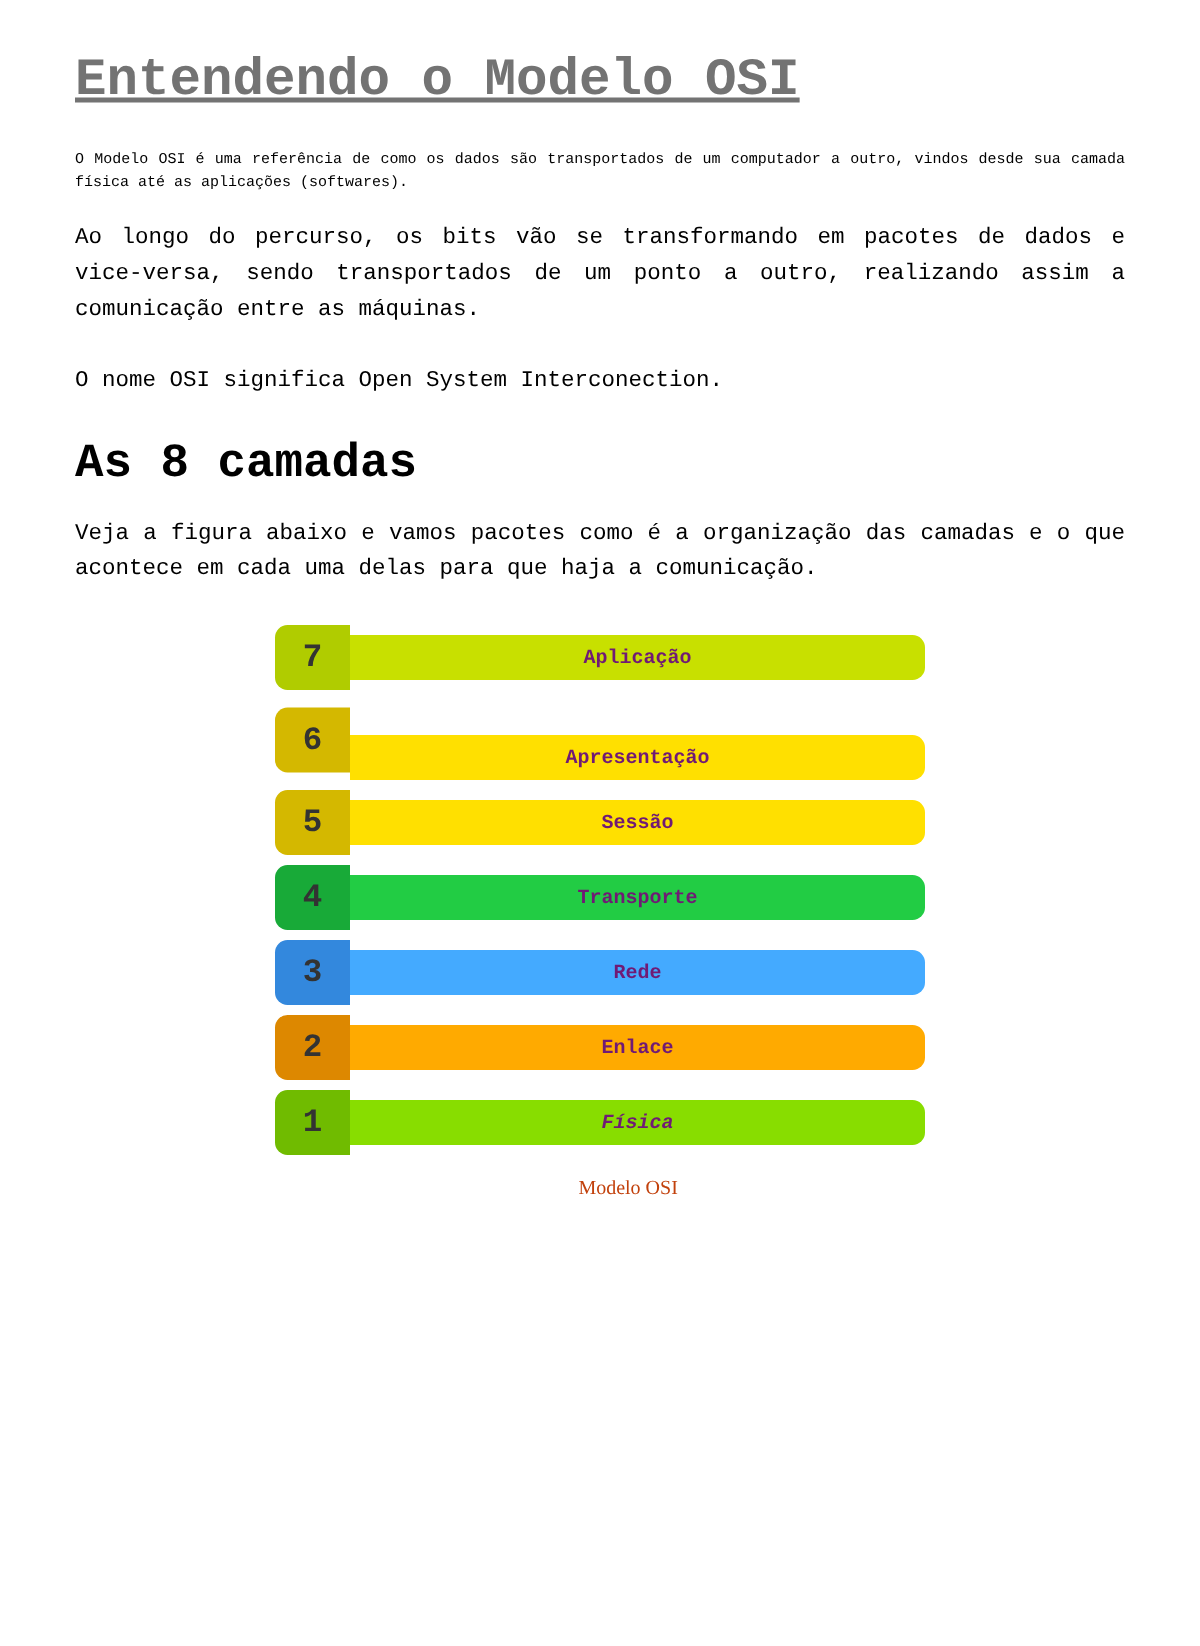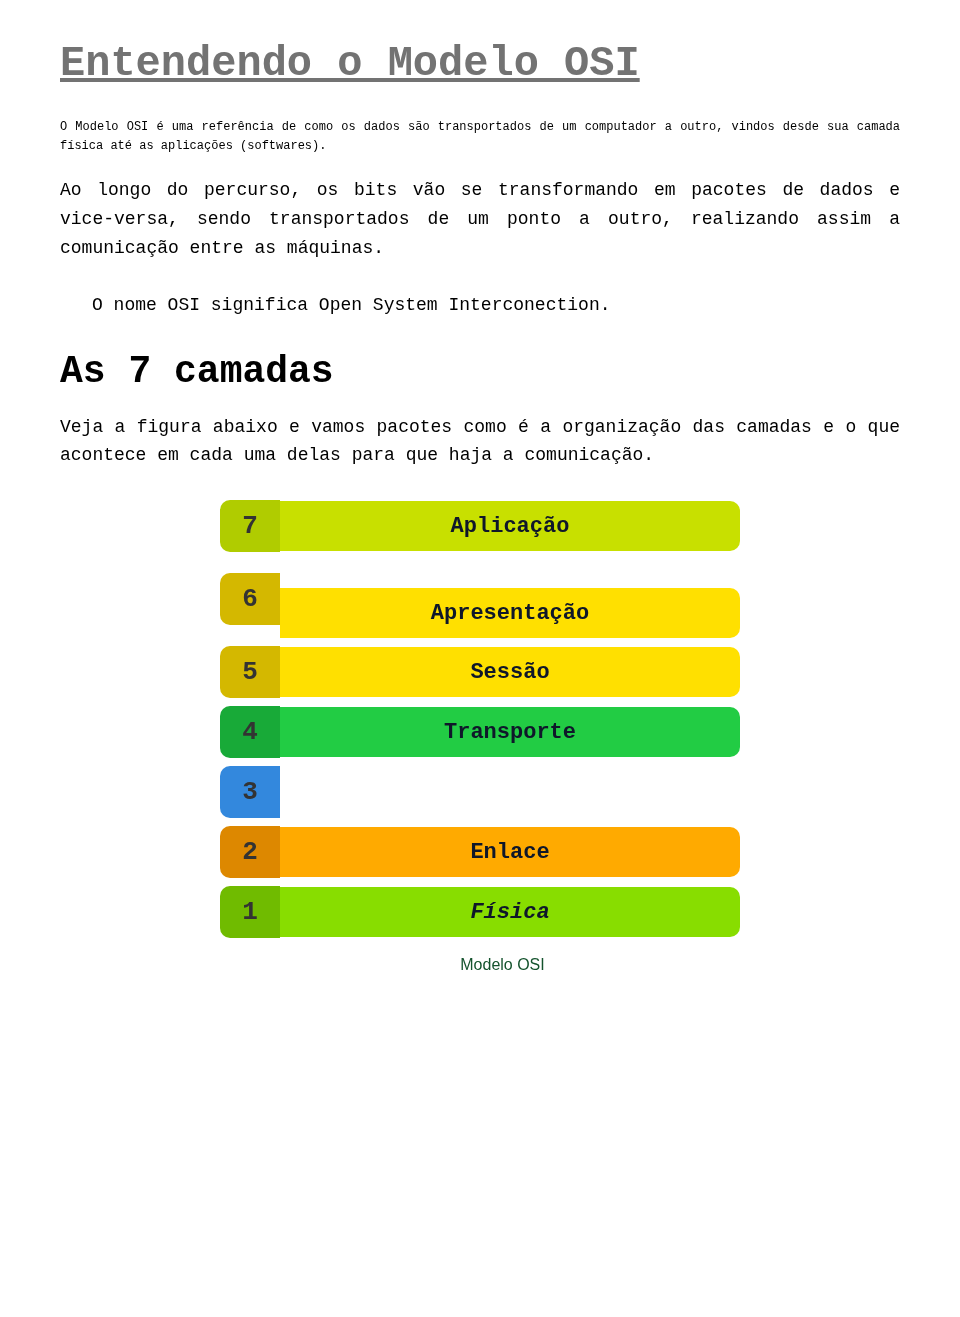--- a/index.html
+++ b/index.html
@@ -37,21 +37,20 @@
       font-size: 18px;
       line-height: 1.6;
       margin-bottom: 28px;
       text-align: justify;
     }
 
     .osi-meaning {
       font-size: 18px;
       line-height: 1.6;
       margin-bottom: 30px;
-      margin-left: 32px;
     }
 
     .section-title {
       font-size: 38px;
       font-weight: bold;
       color: #000000;
       margin-bottom: 20px;
       font-family: 'Courier New', Courier, monospace;
     }
 
@@ -85,27 +84,27 @@
       font-size: 26px;
       font-weight: bold;
       color: #333;
       background: #d4d4d4;
       border-radius: 10px 0 0 10px;
       flex-shrink: 0;
     }
 
     .layer-label {
       flex: 1;
-      height: 50px;
+      height: 36px;
       display: flex;
       align-items: center;
       justify-content: center;
-      font-size: 22px;
+      font-size: 16px;
       font-weight: bold;
-      color: #0f172a;
+      color: #701a75;
       border-radius: 0 10px 10px 0;
     }
 
     .layer-7 .layer-label { background: #c8e000; }
     .layer-6 .layer-label { background: #ffe000; margin-top: 28px; }
     .layer-5 .layer-label { background: #ffe000; }
     .layer-4 .layer-label { background: #22cc44; }
     .layer-3 .layer-label { background: #44aaff; }
     .layer-2 .layer-label { background: #ffaa00; }
     .layer-1 .layer-label { background: #88dd00; font-style: italic; }
@@ -113,38 +112,38 @@
     .layer-7 .layer-number { background: #b0cc00; }
     .layer-6 .layer-number { background: #d4b800; }
     .layer-5 .layer-number { background: #d4b800; }
     .layer-4 .layer-number { background: #18aa38; }
     .layer-3 .layer-number { background: #3388dd; }
     .layer-2 .layer-number { background: #dd8800; }
     .layer-1 .layer-number { background: #70bb00; }
 
     .diagram-caption {
       font-size: 16px;
-      color: #14532d;
+      color: #c2410c;
       margin-top: 10px;
-      font-family: Liberation Sans, sans-serif;
+      font-family: Liberation Serif, serif;
       margin-left: 45px;
     }
   </style>
 </head>
 <body>
 
 <h1 class="page-title">Entendendo o Modelo OSI</h1>
 
 <p class="intro-paragraph">O Modelo OSI é uma referência de como os dados são transportados de um computador a outro, vindos desde sua camada física até as aplicações (softwares).</p>
 
 <p class="second-paragraph">Ao longo do percurso, os bits vão se transformando em pacotes de dados e vice-versa, sendo transportados de um ponto a outro, realizando assim a comunicação entre as máquinas.</p>
 
 <p class="osi-meaning">O nome OSI significa Open System Interconection.</p>
 
-<h2 class="section-title">As 7 camadas</h2>
+<h2 class="section-title">As 8 camadas</h2>
 
 <p class="section-paragraph">Veja a figura abaixo e vamos pacotes como é a organização das camadas e o que acontece em cada uma delas para que haja a comunicação.</p>
 
 <div class="diagram-container">
 
 <div class="layer-row layer-7">
       <div class="layer-number">7</div>
       <div class="layer-label">Aplicação</div>
     </div>
     <div class="layer-row layer-6">
@@ -154,20 +153,21 @@
     <div class="layer-row layer-5">
       <div class="layer-number">5</div>
       <div class="layer-label">Sessão</div>
     </div>
     <div class="layer-row layer-4">
       <div class="layer-number">4</div>
       <div class="layer-label">Transporte</div>
     </div>
     <div class="layer-row layer-3">
       <div class="layer-number">3</div>
+      <div class="layer-label">Rede</div>
     </div>
     <div class="layer-row layer-2">
       <div class="layer-number">2</div>
       <div class="layer-label">Enlace</div>
     </div>
     <div class="layer-row layer-1">
       <div class="layer-number">1</div>
       <div class="layer-label">Física</div>
     </div>
     <div class="diagram-caption">Modelo OSI</div>

